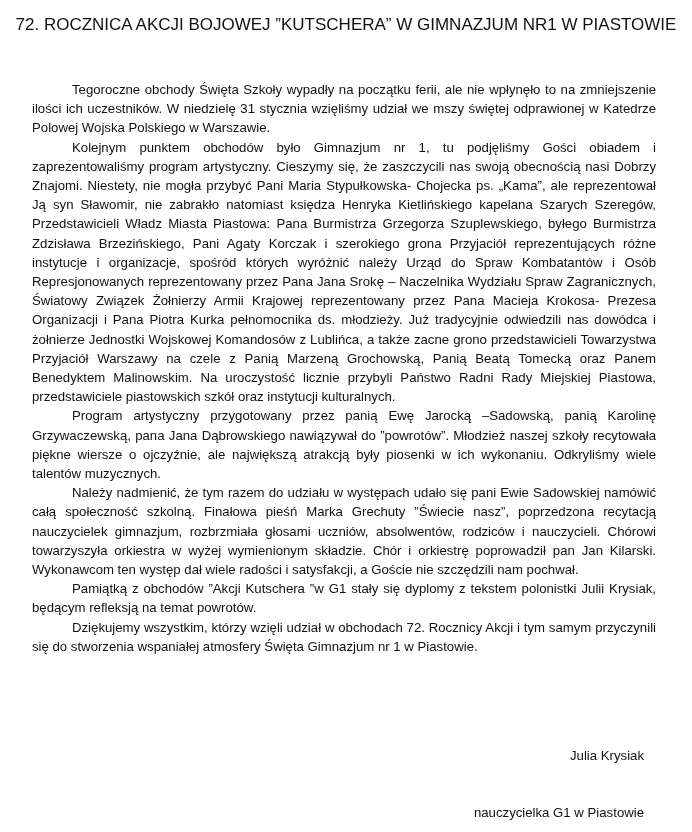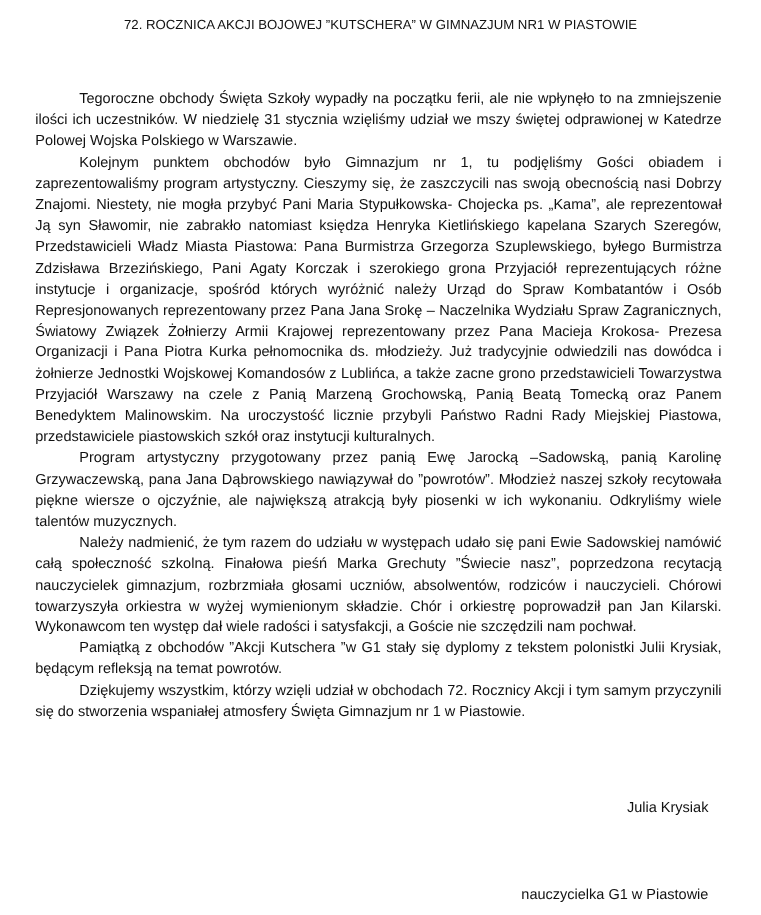--- a/index.html
+++ b/index.html
@@ -3,31 +3,31 @@
 <meta charset="utf-8">
 <style>
   html, body { margin: 0; padding: 0; background: #ffffff; }
   body {
     width: 692px; height: 832px; overflow: hidden; position: relative;
     font-family: "Liberation Sans", "DejaVu Sans", sans-serif;
     color: #111111;
   }
   .title {
     position: absolute; top: 15px; left: 0; width: 692px;
-    text-align: center; font-size: 12px; letter-spacing: 0;
+    text-align: center; font-size: 17px; letter-spacing: 0;
   }
   .content {
     position: absolute; top: 80px; left: 32px; width: 624px;
     font-size: 13.2px; line-height: 19.2px; text-align: justify;
   }
   .content p { margin: 0; text-indent: 40px; }
   .signature {
     position: absolute; right: 48px; text-align: right; font-size: 13.2px;
   }
-  .sig-name { top: 726px; }
+  .sig-name { top: 748px; }
   .sig-role { top: 805px; text-align: right; }
 </style>
 </head>
 <body>
 
 <div class="title">72. ROCZNICA AKCJI BOJOWEJ ”KUTSCHERA” W GIMNAZJUM NR1 W PIASTOWIE</div>
 
 <div class="content">
   <p>Tegoroczne obchody Święta Szkoły wypadły na początku ferii, ale nie wpłynęło to na zmniejszenie ilości ich uczestników. W niedzielę 31 stycznia wzięliśmy udział we mszy świętej odprawionej w Katedrze Polowej Wojska Polskiego w Warszawie.</p>
   <p>Kolejnym punktem obchodów było Gimnazjum nr 1, tu podjęliśmy Gości obiadem i zaprezentowaliśmy program artystyczny. Cieszymy się, że zaszczycili nas swoją obecnością nasi Dobrzy Znajomi.  Niestety, nie mogła przybyć Pani Maria Stypułkowska- Chojecka ps. „Kama”, ale reprezentował Ją syn Sławomir, nie zabrakło natomiast księdza Henryka Kietlińskiego kapelana Szarych Szeregów, Przedstawicieli Władz Miasta Piastowa: Pana Burmistrza Grzegorza Szuplewskiego, byłego Burmistrza Zdzisława Brzezińskiego, Pani Agaty Korczak i szerokiego grona Przyjaciół reprezentujących różne instytucje i organizacje, spośród których wyróżnić należy Urząd do Spraw Kombatantów i Osób Represjonowanych reprezentowany przez Pana Jana Srokę – Naczelnika Wydziału Spraw Zagranicznych, Światowy Związek Żołnierzy Armii Krajowej reprezentowany przez Pana Macieja Krokosa- Prezesa Organizacji i Pana Piotra Kurka pełnomocnika ds. młodzieży. Już tradycyjnie odwiedzili nas dowódca i żołnierze Jednostki Wojskowej Komandosów z Lublińca, a także zacne grono przedstawicieli Towarzystwa Przyjaciół Warszawy na czele z Panią Marzeną Grochowską, Panią Beatą Tomecką oraz Panem Benedyktem Malinowskim. Na uroczystość licznie przybyli Państwo Radni Rady Miejskiej Piastowa, przedstawiciele piastowskich szkół oraz instytucji kulturalnych.</p>

